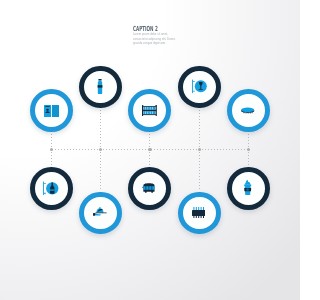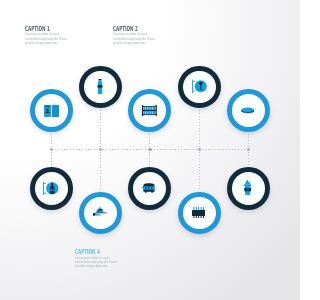--- a/index.html
+++ b/index.html
@@ -49,34 +49,22 @@
   <div class="dots-v" style="left:149px;top:133px;height:34px"></div>
   <div class="dots-v" style="left:199px;top:109px;height:82px"></div>
   <div class="dots-v" style="left:248px;top:133px;height:34px"></div>
 
   <div class="node" style="left:49.8px;top:148.1px"></div>
   <div class="node" style="left:98.8px;top:148.1px"></div>
   <div class="node" style="left:148.3px;top:148.1px"></div>
   <div class="node" style="left:197.6px;top:148.1px"></div>
   <div class="node" style="left:246.8px;top:148.1px"></div>
 
-  <div class="cap" style="left:25px;top:25.6px">
-    <div class="t">CAPTION 1</div>
-    <div class="b">Lorem ipsum dolor sit amet,
-consectetur adipiscing elit. Donec
-gravida congue dignissim.</div>
-  </div>
-  <div class="cap" style="left:113px;top:25.6px">
+  <div class="cap" style="left:133px;top:25.6px">
     <div class="t">CAPTION 2</div>
-    <div class="b">Lorem ipsum dolor sit amet,
-consectetur adipiscing elit. Donec
-gravida congue dignissim.</div>
-  </div>
-  <div class="cap blue" style="left:75px;top:249px">
-    <div class="t">CAPTION 4</div>
     <div class="b">Lorem ipsum dolor sit amet,
 consectetur adipiscing elit. Donec
 gravida congue dignissim.</div>
   </div>
 
   <div id="circles">
       <div class="circ blue" style="left: 29.8px; top: 89.1px; width: 42.8px; height: 42.8px;">
         <span class="iwrap" style="left: -5.3px; top: -5.3px; width: 42.8px; height: 42.8px;">
           <span class="ico" style="left: 14.6px; top: 16.1px; width: 15px; height: 12px;">
             <svg preserveAspectRatio="none" width="15" height="12" viewBox="0 0 100 100">

